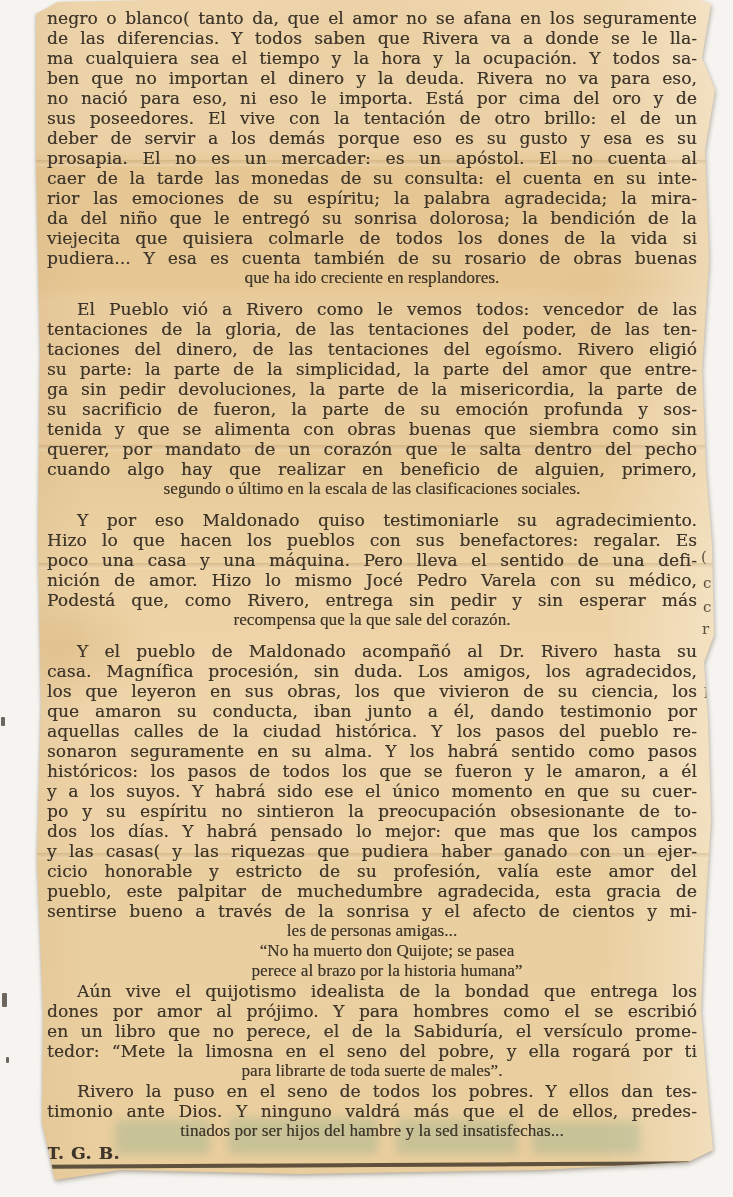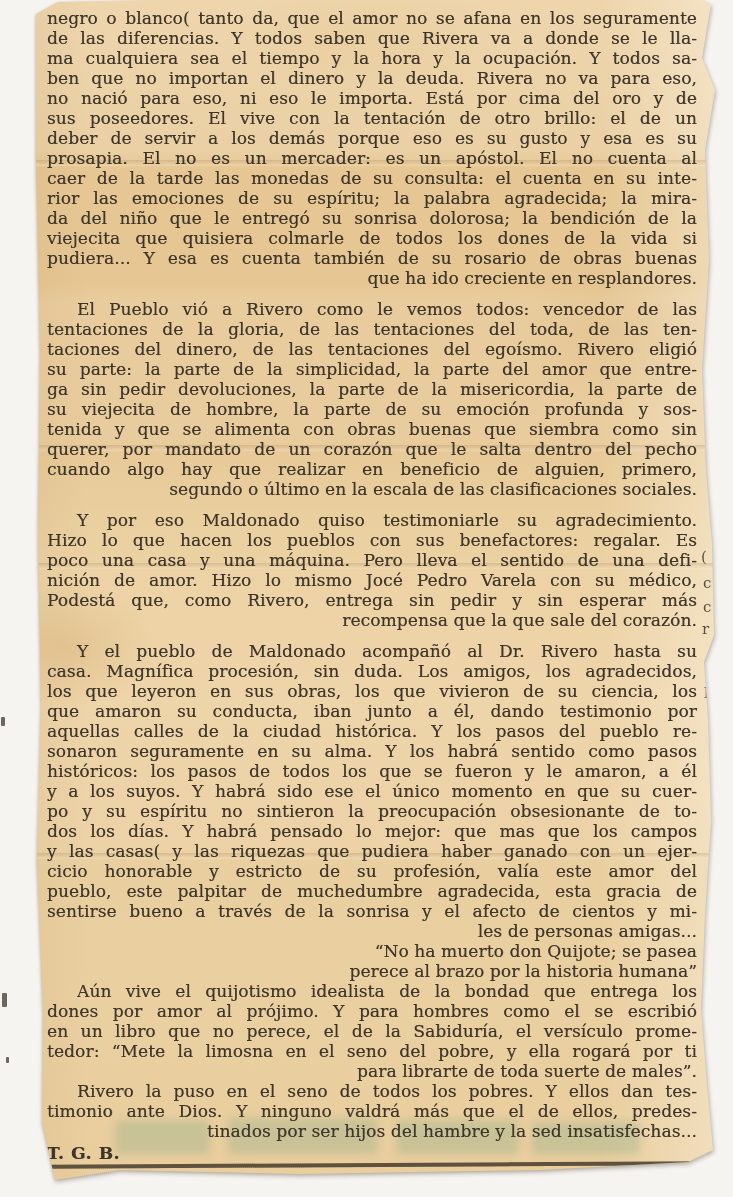--- a/index.html
+++ b/index.html
@@ -37,21 +37,21 @@
   }
   .text-col {
     position:absolute; left:47px; top:8px; width:650px;
     font-size:17px; line-height:20px; color:#3e352a;
     text-shadow: .3px .3px .6px rgba(62,53,42,.55);
     letter-spacing:.1px;
   }
   .para { margin:0; }
   .para.gap { margin-top:11px; }
   .line { text-align:justify; text-align-last:justify; }
-  .line.free { text-align:right; text-align-last:auto; }
+  .line.free { text-align:center; text-align-last:auto;font-family:Liberation Serif, serif; }
   .line.indent { text-indent:30px; }
   .signature { text-align:left; padding-right:32px; font-weight:bold; letter-spacing:.6px; margin-top:2px; }
   .rule {
     position:absolute; left:44px; top:1163px; width:664px; height:2.5px;
     background:#473c2d; opacity:.85; transform:rotate(-.3deg);
     border-bottom:1px dotted rgba(71,60,45,.5);
   }
   .bleed-block {
     position:absolute; background:#7ea887; opacity:.30; filter:blur(4px); border-radius:4px;
   }
@@ -87,25 +87,25 @@
           <div class="line">prosapia. El no es un mercader: es un apóstol. El no cuenta al</div>
           <div class="line">caer de la tarde las monedas de su consulta: el cuenta en su inte-</div>
           <div class="line">rior las emociones de su espíritu; la palabra agradecida; la mira-</div>
           <div class="line">da del niño que le entregó su sonrisa dolorosa; la bendición de la</div>
           <div class="line">viejecita que quisiera colmarle de todos los dones de la vida si</div>
           <div class="line">pudiera... Y esa es cuenta también de su rosario de obras buenas</div>
           <div class="line free">que ha ido creciente en resplandores.</div>
         </div>
         <div class="para gap">
           <div class="line indent">El Pueblo vió a Rivero como le vemos todos: vencedor de las</div>
-          <div class="line">tentaciones de la gloria, de las tentaciones del toda, de las ten-</div>
+          <div class="line">tentaciones de la gloria, de las tentaciones del poder, de las ten-</div>
           <div class="line">taciones del dinero, de las tentaciones del egoísmo. Rivero eligió</div>
           <div class="line">su parte: la parte de la simplicidad, la parte del amor que entre-</div>
           <div class="line">ga sin pedir devoluciones, la parte de la misericordia, la parte de</div>
-          <div class="line">su viejecita de hombre, la parte de su emoción profunda y sos-</div>
+          <div class="line">su sacrificio de fueron, la parte de su emoción profunda y sos-</div>
           <div class="line">tenida y que se alimenta con obras buenas que siembra como sin</div>
           <div class="line">querer, por mandato de un corazón que le salta dentro del pecho</div>
           <div class="line">cuando algo hay que realizar en beneficio de alguien, primero,</div>
           <div class="line free">segundo o último en la escala de las clasificaciones sociales.</div>
         </div>
         <div class="para gap">
           <div class="line indent">Y por eso Maldonado quiso testimoniarle su agradecimiento.</div>
           <div class="line">Hizo lo que hacen los pueblos con sus benefactores: regalar. Es</div>
           <div class="line">poco una casa y una máquina. Pero lleva el sentido de una defi-</div>
           <div class="line">nición de amor. Hizo lo mismo Jocé Pedro Varela con su médico,</div>

